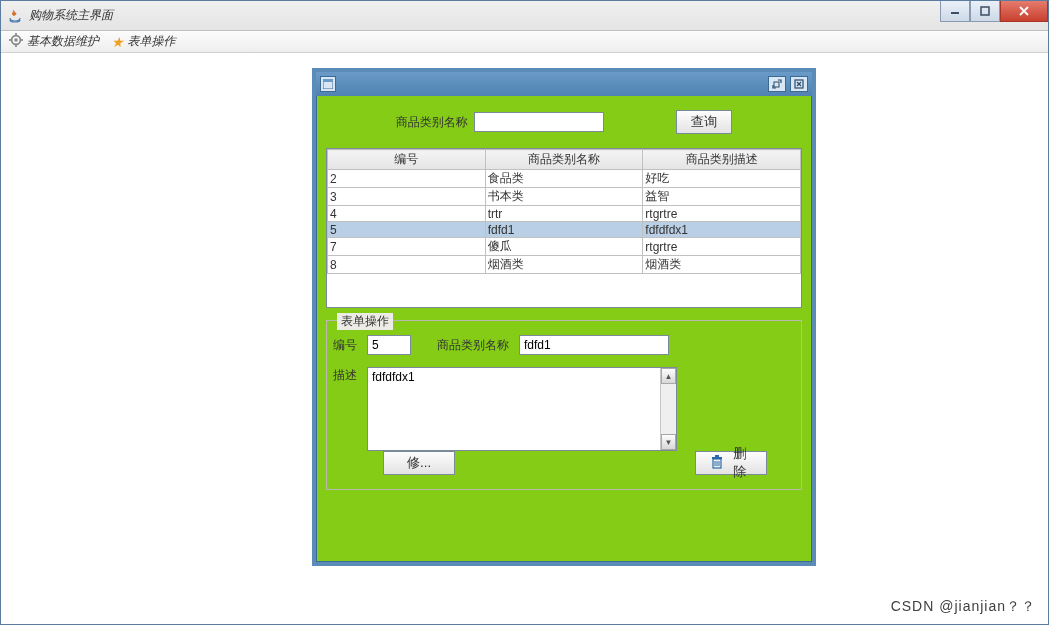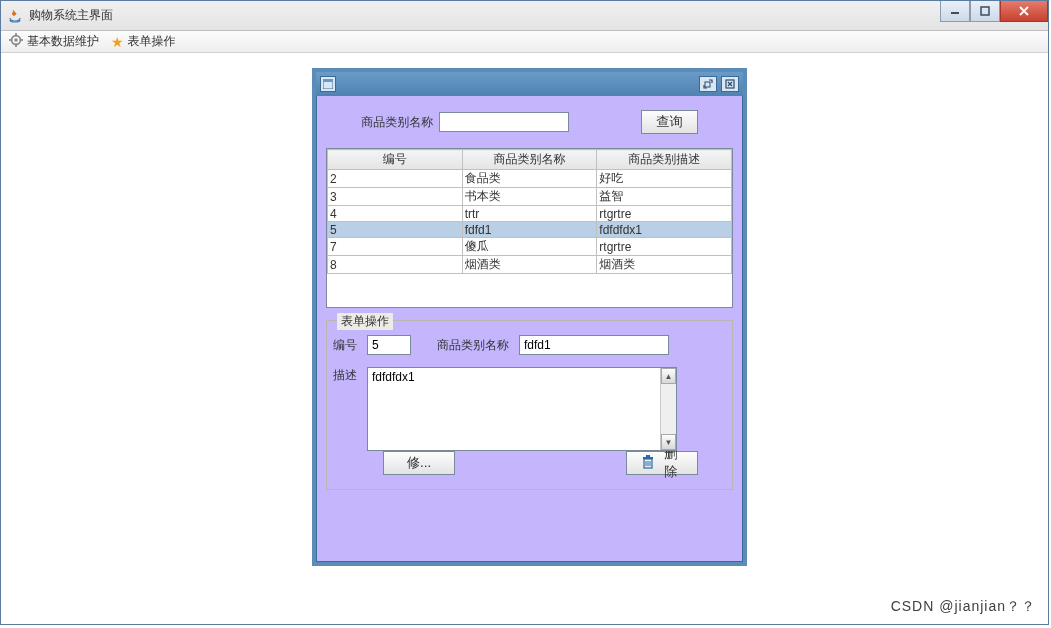--- a/index.html
+++ b/index.html
@@ -20,20 +20,21 @@
       position: relative;
     }
     .titlebar {
       height: 30px;
       background: linear-gradient(#f0f0f0, #e4e4e4);
       border-bottom: 1px solid #c0c0c0;
       display: flex;
       align-items: center;
       padding-left: 6px;
       position: relative;
+      font-style: italic;
     }
     .titlebar .java-icon {
       width: 16px; height: 16px;
       margin-right: 6px;
       display: inline-flex;
       align-items: center;
       justify-content: center;
     }
     .titlebar .title {
       color: #333;
@@ -71,39 +72,40 @@
       align-items: center;
       padding-left: 8px;
       gap: 12px;
     }
     .menu-item {
       display: flex;
       align-items: center;
       gap: 4px;
       color: #333;
       cursor: default;
+      font-style: italic;
     }
     .gear-icon svg { width:14px; height:14px; }
     .star-icon { color:#f0a020; font-size:14px; }
     .content-area {
       position: absolute;
       top: 55px;
       left: 0;
       right: 0;
       bottom: 0;
       background: #fff;
     }
     .internal-frame {
       position: absolute;
       left: 311px;
       top: 12px;
-      width: 435px;
+      width: 504px;
       height: 498px;
       border: 4px solid #5b8cb8;
-      background: #c4b5fd;
+      background: #84cc16;
       box-shadow: 0 0 0 1px #3b6a96 inset;
     }
     .internal-titlebar {
       height: 24px;
       background: linear-gradient(#6a9bc8, #4f82b0);
       display: flex;
       align-items: center;
       justify-content: space-between;
       padding: 0 4px;
     }

